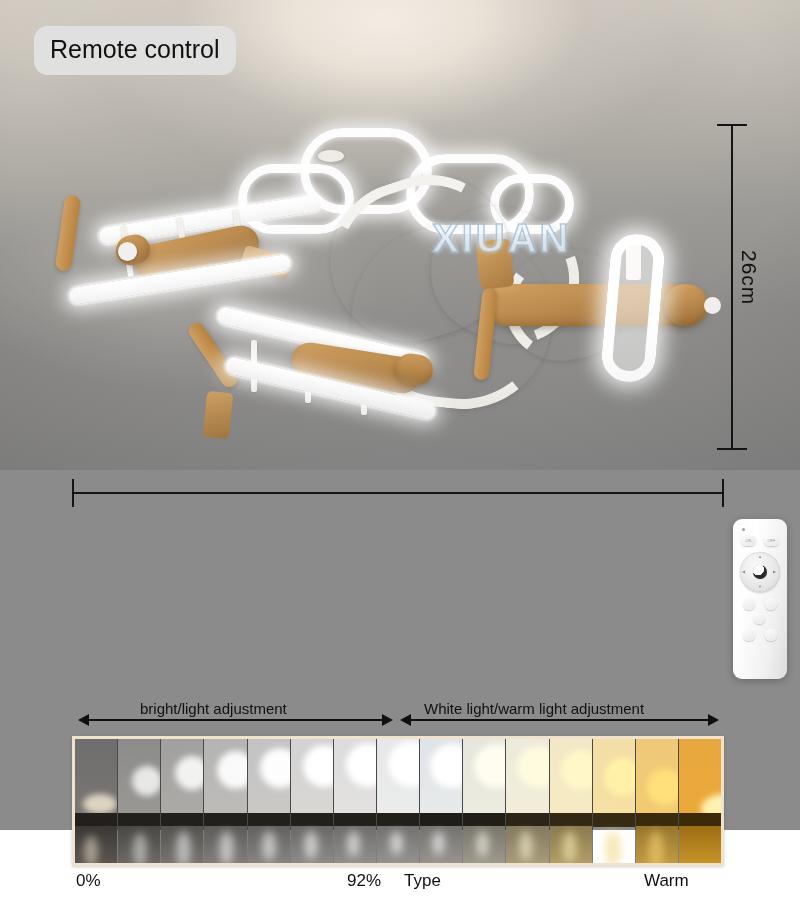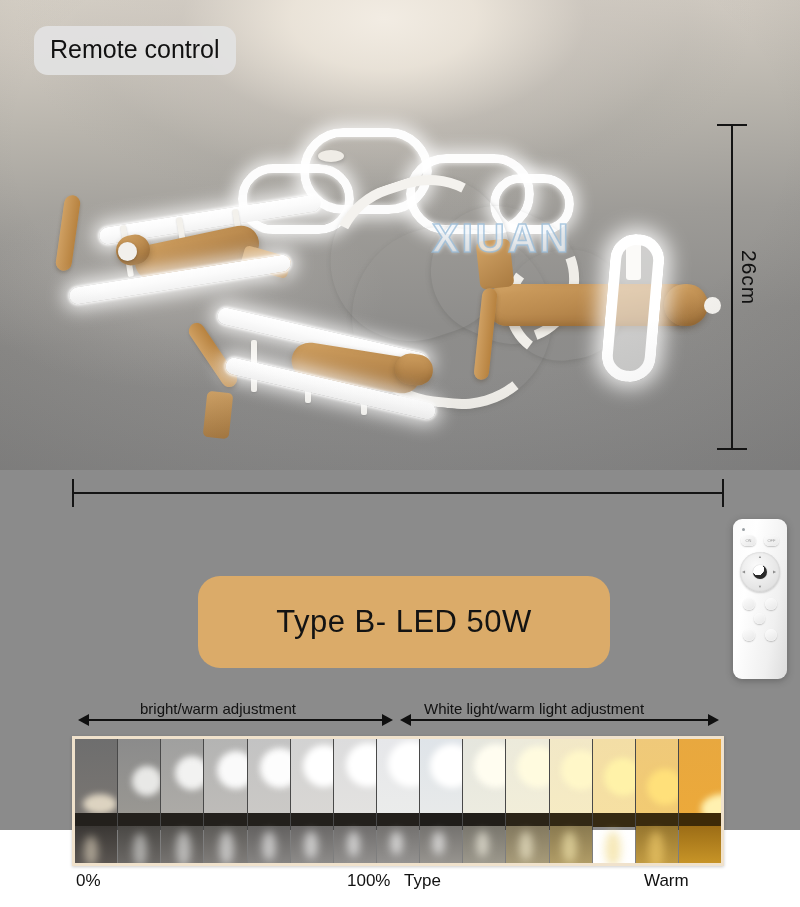--- a/index.html
+++ b/index.html
@@ -310,43 +310,40 @@
 
   <div class="dim-v-cap-t"></div>
   <div class="dim-v"></div>
   <div class="dim-v-cap-b"></div>
   <div class="dim-v-label">26cm</div>
 
   <div class="dim-h-cap-l"></div>
   <div class="dim-h"></div>
   <div class="dim-h-cap-r"></div>
 
-  <div class="type-banner">
-    <span>Type B- LED 50W</span>
-  </div>
 
   <div class="remote">
     <div class="ir"></div>
     <div class="rbtn rb-on">ON</div>
     <div class="rbtn rb-off">OFF</div>
     <div class="rdisc">
       <div class="nub up">▲</div>
       <div class="nub dn">▼</div>
       <div class="nub lf">◀</div>
       <div class="nub rt">▶</div>
       <div class="ctr"></div>
     </div>
     <div class="rbtn rb-m rb-m1"></div>
     <div class="rbtn rb-m rb-m2"></div>
     <div class="rbtn rb-a"></div>
     <div class="rbtn rb-b"></div>
     <div class="rbtn rb-c"></div>
   </div>
 
-  <div class="adj-label adj-l-text">bright/warm adjustment</div>
+  <div class="adj-label adj-l-text">bright/light adjustment</div>
   <div class="adj-label adj-r-text">White light/warm light adjustment</div>
 
   <div class="arrow-head ah-left" style="left:78px; top:714px;"></div>
   <div class="arrow-bar" style="left:86px; top:719px; width:296px;"></div>
   <div class="arrow-head ah-right" style="left:382px; top:714px;"></div>
 
   <div class="arrow-head ah-left" style="left:400px; top:714px;"></div>
   <div class="arrow-bar" style="left:408px; top:719px; width:300px;"></div>
   <div class="arrow-head ah-right" style="left:708px; top:714px;"></div>
 
@@ -454,17 +451,17 @@
     <div class="panel">
       <div class="sky" style="background:linear-gradient(180deg,#e8a83f,#eca93a);"></div>
       <div class="sun" style="left:52%;top:44%;width:44px;height:30px;background:#fff1b0;"></div>
       <div class="land" style="background:#3d2a08;"></div>
       <div class="sea" style="background:linear-gradient(180deg,#9c6d16,#c79427);"></div>
       <div class="refl" style="left:54%;top:74%;width:20px;height:40px;background:#f5c martinez;"></div>
     </div>
   </div>
 
   <div class="scale-label sl-0">0%</div>
-  <div class="scale-label sl-100">100%</div>
+  <div class="scale-label sl-100">92%</div>
   <div class="scale-label sl-white">Type</div>
   <div class="scale-label sl-warm">Warm</div>
 
 </div>
 
 </body></html>

